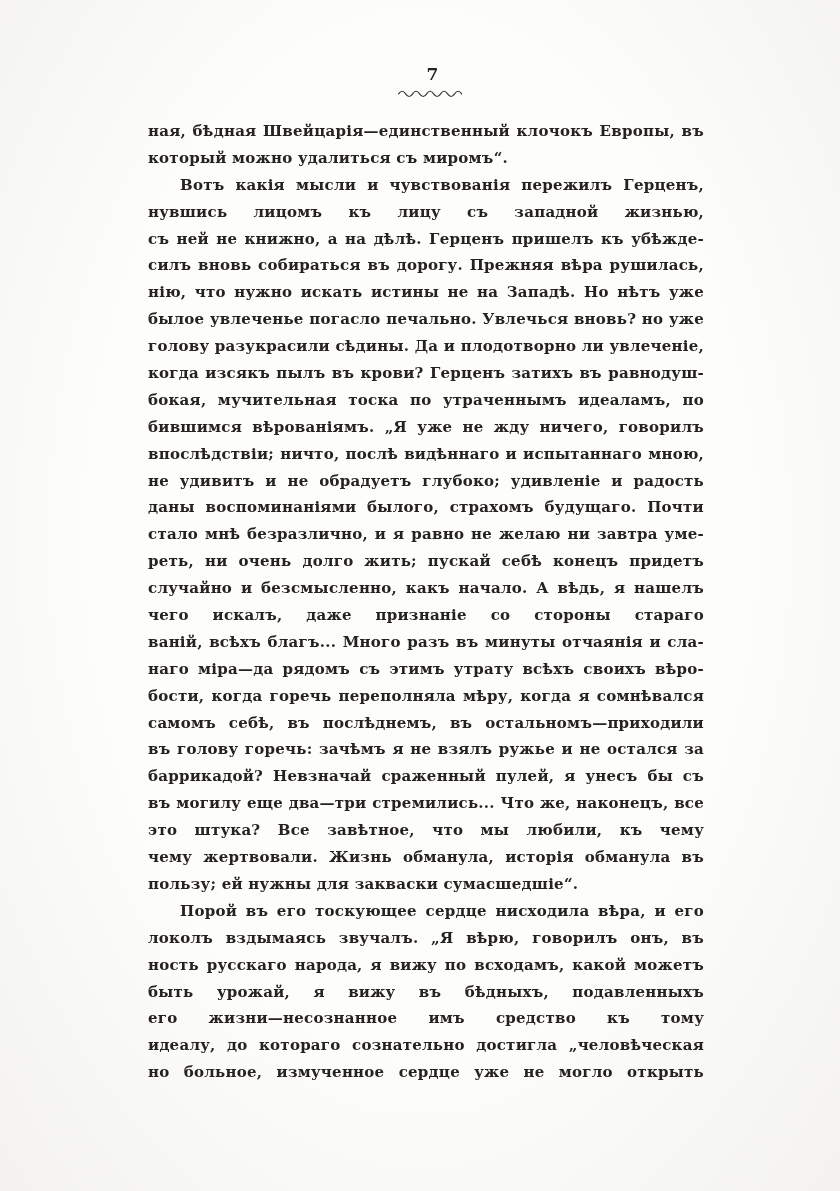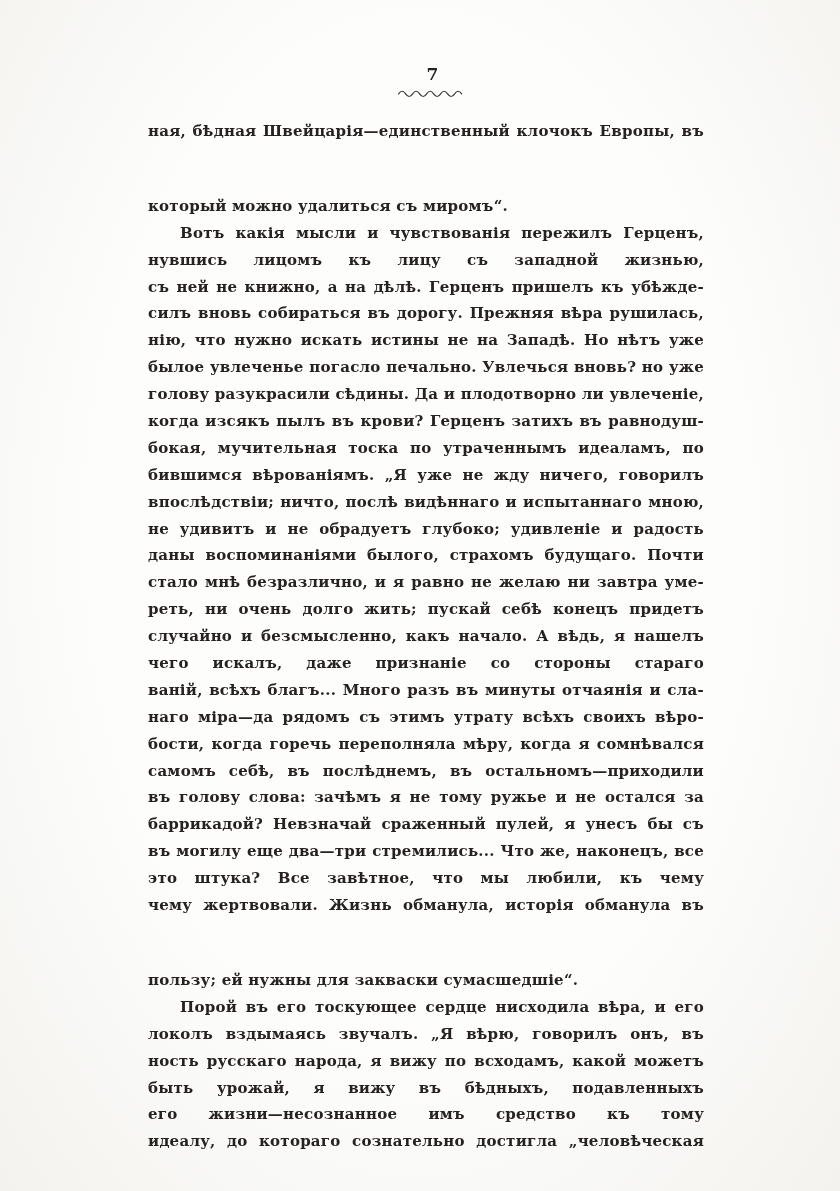--- a/index.html
+++ b/index.html
@@ -64,21 +64,21 @@
   .para { margin: 0; }
 
   .line {
     text-align: justify;
     text-align-last: justify;
     height: 26.9px;
     overflow: hidden;
     white-space: normal;
   }
 
-  .line.last { text-align-last: left; margin-top: 48px; }
+  .line.last { text-align-last: left; }
 
   .para.indent .line:first-child { text-indent: 32px; }
 </style>
 </head>
 <body>
 
 <div class="page">
 
   <header class="page-header">
     <div class="page-number">7</div>
@@ -107,21 +107,21 @@
         <div class="line">не удивитъ и не обрадуетъ глубоко; удивленіе и радость обуз-</div>
         <div class="line">даны воспоминаніями былого, страхомъ будущаго. Почти все</div>
         <div class="line">стало мнѣ безразлично, и я равно не желаю ни завтра уме-</div>
         <div class="line">реть, ни очень долго жить; пускай себѣ конецъ придетъ такъ же</div>
         <div class="line">случайно и безсмысленно, какъ начало. А вѣдь, я нашелъ все,</div>
         <div class="line">чего искалъ, даже признаніе со стороны стараго себядоволь-</div>
         <div class="line">ваній, всѣхъ благъ... Много разъ въ минуты отчаянія и сла-</div>
         <div class="line">наго міра—да рядомъ съ этимъ утрату всѣхъ своихъ вѣро-</div>
         <div class="line">бости, когда горечь переполняла мѣру, когда я сомнѣвался въ</div>
         <div class="line">самомъ себѣ, въ послѣднемъ, въ остальномъ—приходили мнѣ</div>
-        <div class="line">въ голову слова: зачѣмъ я не тому ружье и не остался за</div>
+        <div class="line">въ голову горечь: зачѣмъ я не взялъ ружье и не остался за</div>
         <div class="line">баррикадой? Невзначай сраженный пулей, я унесъ бы съ собой</div>
         <div class="line">въ могилу еще два—три стремились... Что же, наконецъ, все</div>
         <div class="line">это штука? Все завѣтное, что мы любили, къ чему стремились,</div>
         <div class="line">чему жертвовали. Жизнь обманула, исторія обманула въ свою</div>
         <div class="line last">пользу; ей нужны для закваски сумасшедшіе“.</div>
       </div>
       <div class="para indent">
         <div class="line">Порой въ его тоскующее сердце нисходила вѣра, и его ко-</div>
         <div class="line">локолъ вздымаясь звучалъ. „Я вѣрю, говорилъ онъ, въ способ-</div>
         <div class="line">ность русскаго народа, я вижу по всходамъ, какой можетъ</div>

